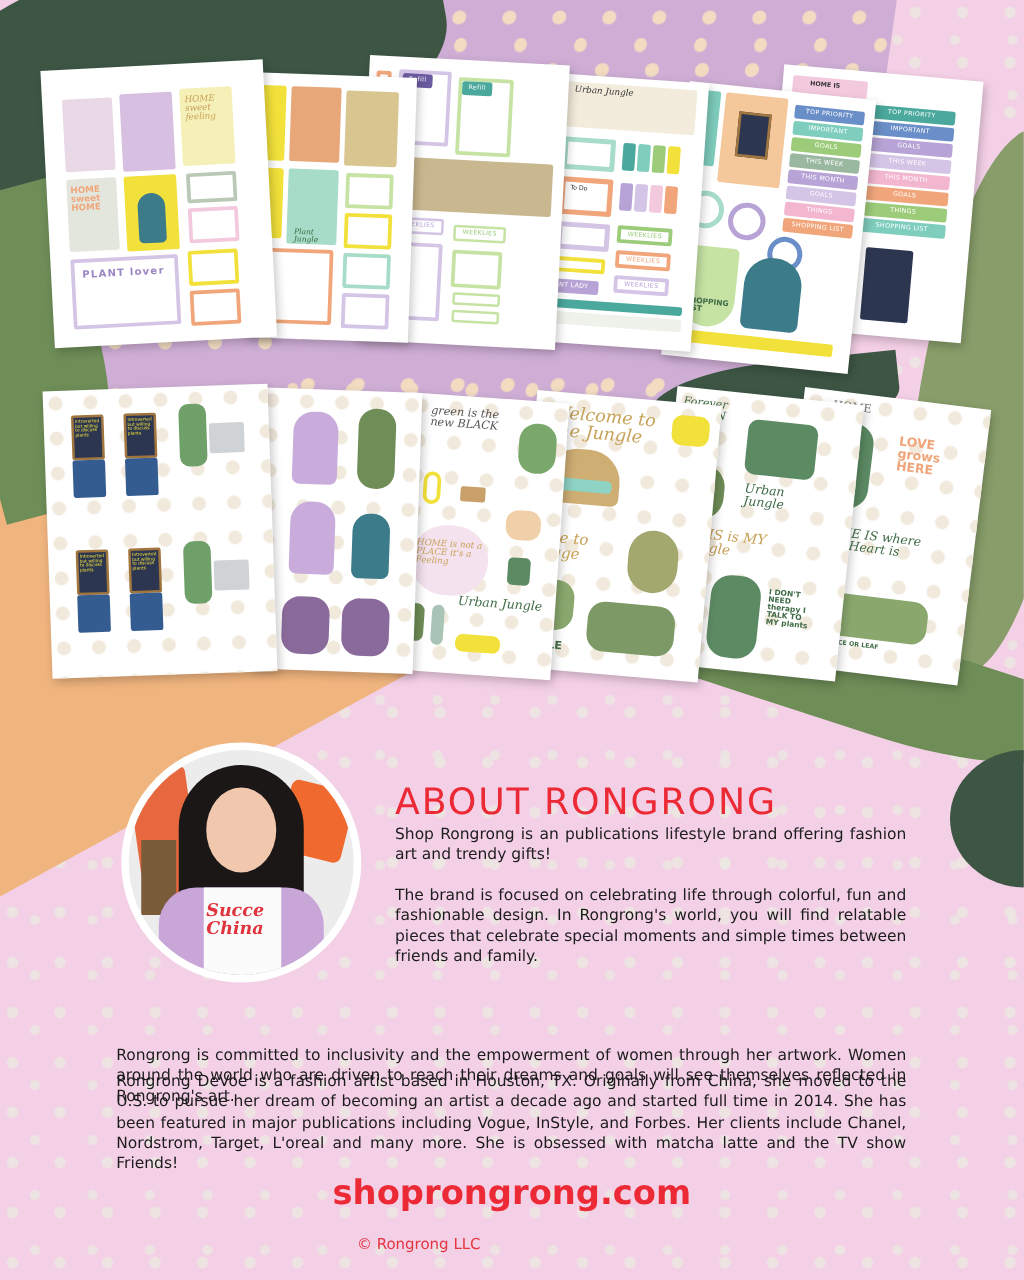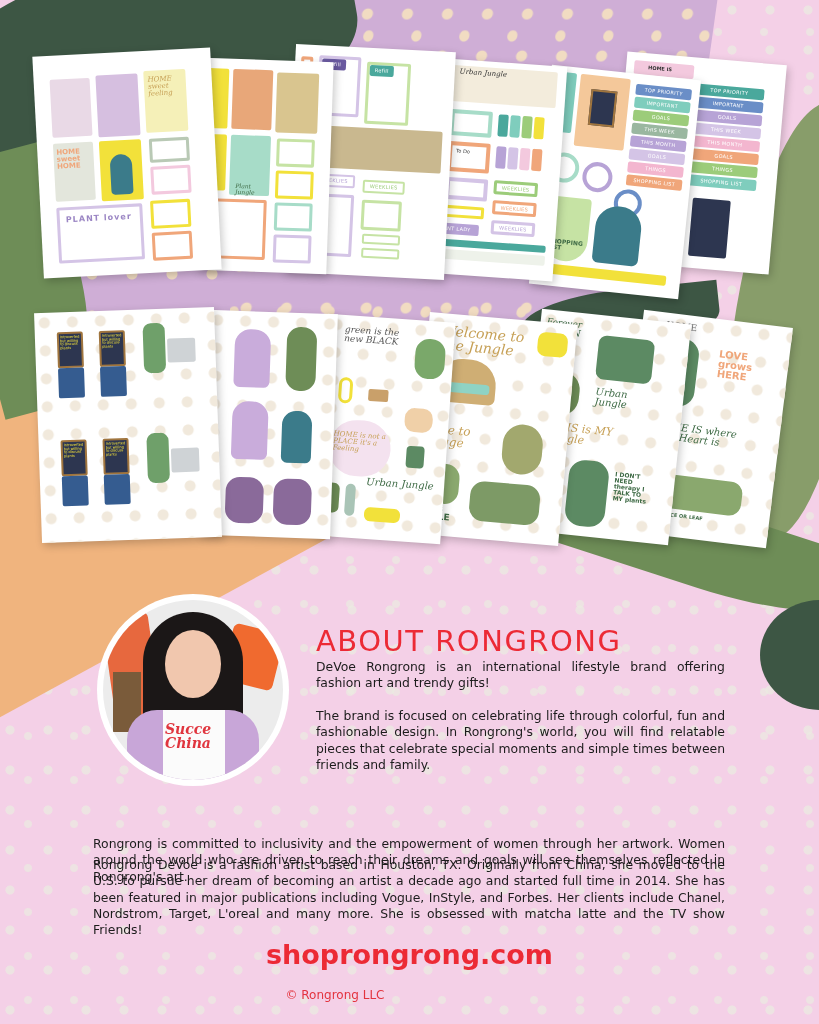--- a/index.html
+++ b/index.html
@@ -341,19 +341,19 @@
     <div class="p-shirt"></div>
     <div class="p-face"></div>
     <div class="p-shirt-text">
       <span>Succe</span><br>
       <span>China</span>
     </div>
   </div>
 </div>
 
 <h1 class="about-title">ABOUT RONGRONG</h1>
-<p class="para para-1">DeVoe Rongrong is an international lifestyle brand offering fashion art and trendy gifts!</p>
+<p class="para para-1">Shop Rongrong is an publications lifestyle brand offering fashion art and trendy gifts!</p>
 <p class="para para-2">The brand is focused on celebrating life through colorful, fun and fashionable design. In Rongrong's world, you will find relatable pieces that celebrate special moments and simple times between friends and family.</p>
 <p class="para para-3">Rongrong is committed to inclusivity and the empowerment of women through her artwork. Women around the world who are driven to reach their dreams and goals will see themselves reflected in Rongrong's art.</p>
 <p class="para para-4">Rongrong DeVoe is a fashion artist based in Houston, TX.  Originally from China, she moved to the U.S. to pursue her dream of becoming an artist a decade ago and started full time in 2014. She has been featured in major publications including Vogue, InStyle, and Forbes.  Her clients include Chanel, Nordstrom, Target, L'oreal and many more. She is obsessed with matcha latte and the TV show Friends!</p>
 
 <div class="site-url">shoprongrong.com</div>
 <div class="copyright">© Rongrong LLC</div>
 
 </body></html>

